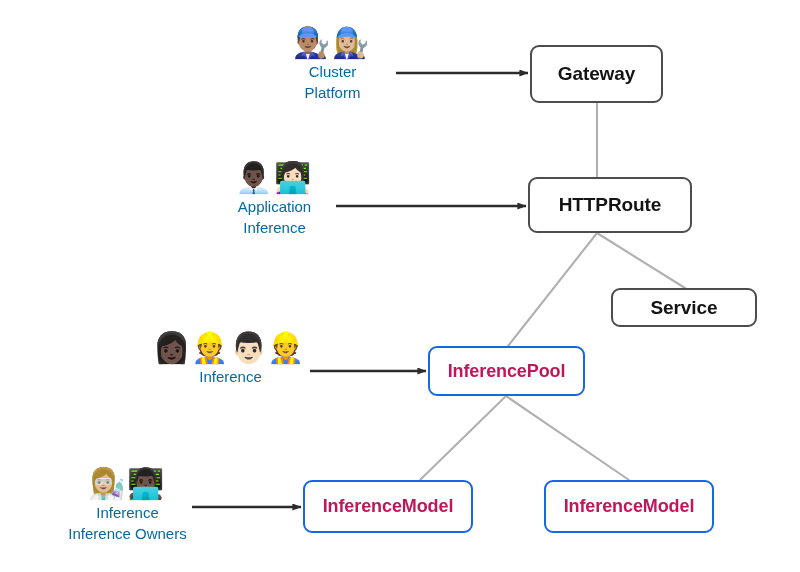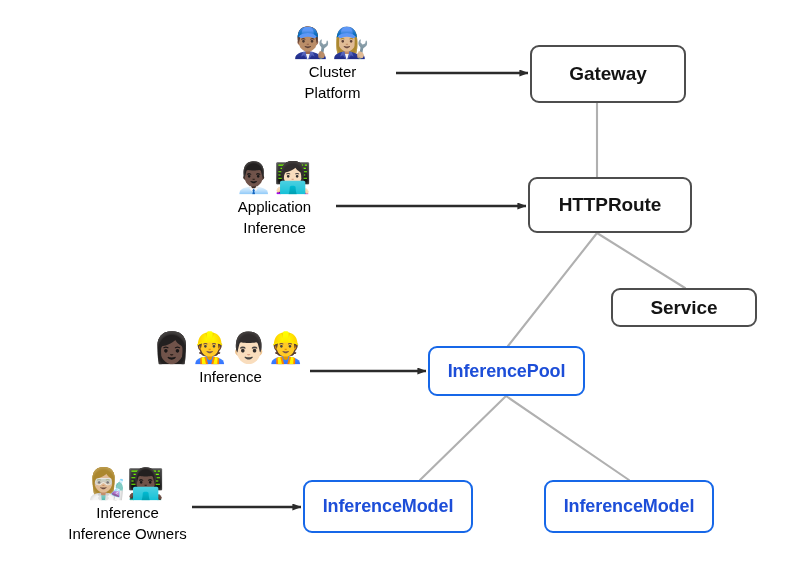--- a/index.html
+++ b/index.html
@@ -35,21 +35,21 @@
   .actor-emoji {
     font-family: "DejaVu Sans", sans-serif;
     font-size: 30px;
     line-height: 34px;
     letter-spacing: 2px;
     white-space: nowrap;
   }
   .actor-caption {
     font-size: 15px;
     line-height: 19px;
-    color: #000000;
+    color: #0369a1;
     white-space: nowrap;
     margin-top: 2px;
   }
 
   
   .node {
     position: absolute;
     box-sizing: border-box;
     display: flex;
     align-items: center;
@@ -60,21 +60,21 @@
     letter-spacing: -0.1px;
     white-space: nowrap;
   }
   .node.gray {
     border: 2px solid #4d4d4d;
     color: #141414;
     font-size: 19px;
   }
   .node.blue {
     border: 2.5px solid #1667e8;
-    color: #1d4ed8;
+    color: #be185d;
     font-size: 18px;
   }
 </style>
 </head>
 <body>
 
 <div id="canvas">
 
   <svg id="wires" viewBox="0 0 800 572" xmlns="http://www.w3.org/2000/svg">
     <defs>
@@ -115,21 +115,21 @@
     <div class="actor-emoji">👩🏿‍👷👨🏻‍👷</div>
     <div class="actor-caption">Inference</div>
   </div>
 
   <div class="actor" style="left:45px; top:467px; width:165px;">
     <div class="actor-emoji">👩🏼‍🔬👨🏿‍💻</div>
     <div class="actor-caption">Inference</div>
     <div class="actor-caption">Inference Owners</div>
   </div>
 
-  <div class="node gray" style="left:530px; top:45px; width:156px; height:58px;">
+  <div class="node gray" style="left:530px; top:45px; width:133px; height:58px;">
     <span>Gateway</span>
   </div>
 
   <div class="node gray" style="left:528px; top:177px; width:164px; height:56px;">
     <span>HTTPRoute</span>
   </div>
 
   <div class="node gray" style="left:611px; top:288px; width:146px; height:39px;">
     <span>Service</span>
   </div>

